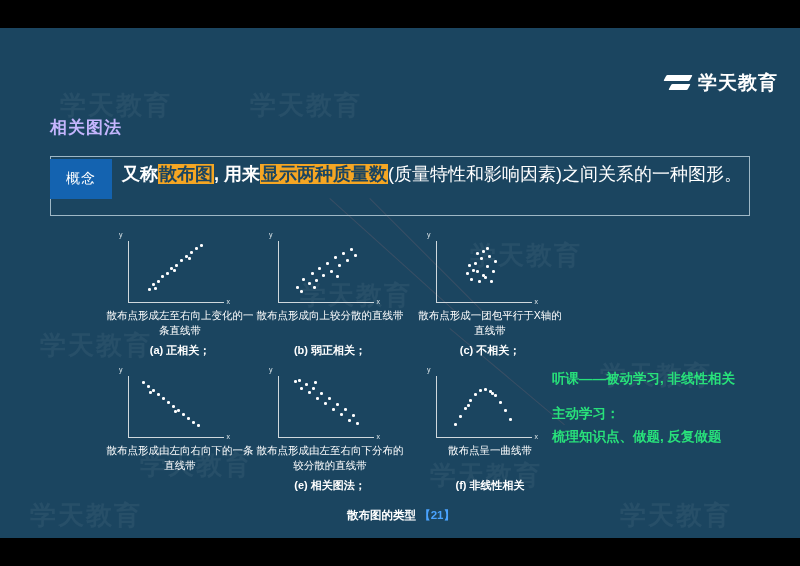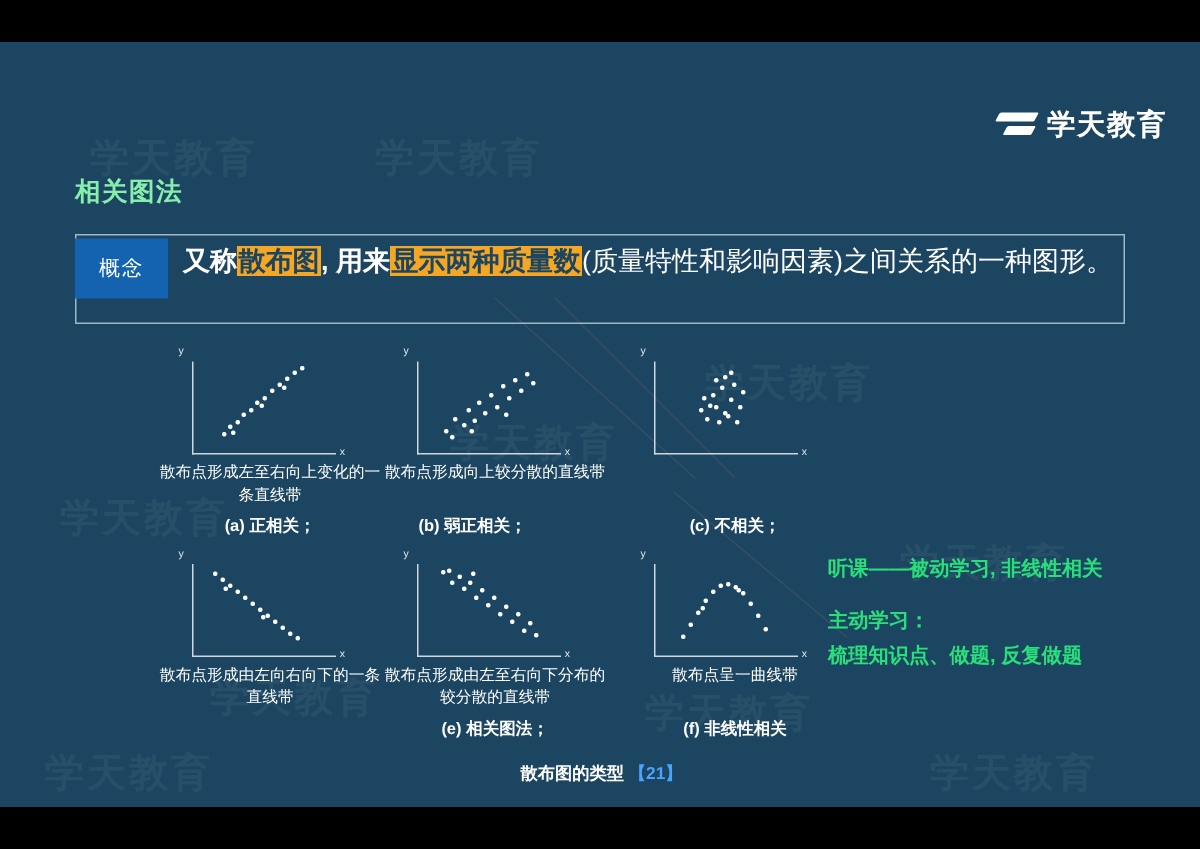--- a/index.html
+++ b/index.html
@@ -5,21 +5,21 @@
   html,body{margin:0;padding:0;background:#000;}
   body{width:800px;height:566px;overflow:hidden;font-family:"Liberation Sans",sans-serif;}
   #slide{position:absolute;left:0;top:28px;width:800px;height:510px;background:#1b4560;overflow:hidden;}
   .wm{position:absolute;color:rgba(255,255,255,0.055);font-size:26px;font-weight:bold;letter-spacing:2px;pointer-events:none;white-space:nowrap;}
   .wmline{position:absolute;border-top:1px solid rgba(190,120,120,0.18);transform-origin:left top;}
   #logo{position:absolute;right:22px;top:42px;display:flex;align-items:center;gap:7px;}
   #logo .mark{width:26px;height:20px;position:relative;}
   #logo .mark:before{content:"";position:absolute;left:0;top:2px;width:26px;height:6px;background:#fff;transform:skewX(-28deg);border-radius:1px;}
   #logo .mark:after{content:"";position:absolute;left:5px;top:11px;width:19px;height:6px;background:#fff;transform:skewX(-28deg);border-radius:1px;}
   #logo .txt{color:#fff;font-size:19px;font-weight:bold;letter-spacing:1px;}
-  #title{position:absolute;left:50px;top:88px;color:#86efac;font-size:17px;font-weight:bold;letter-spacing:1px;}
+  #title{position:absolute;left:50px;top:88px;color:#c4b5fd;font-size:17px;font-weight:bold;letter-spacing:1px;}
   #conceptbox{position:absolute;left:50px;top:128px;width:700px;height:60px;border:1px solid #9fb8c6;box-sizing:border-box;}
   #conceptTag{position:absolute;left:50px;top:131px;width:62px;height:40px;background:#1463b0;color:#fff;font-size:14px;display:flex;align-items:center;justify-content:center;letter-spacing:1px;}
   #conceptText{position:absolute;left:122px;top:133px;width:620px;color:#fff;font-size:18px;line-height:26px;font-weight:bold;}
   #conceptText .hl{background:#f5a623;color:#1b4560;padding:0 1px;}
   #conceptText .pl{font-weight:normal;}
   .chart{position:absolute;width:110px;height:70px;}
   .chart .ax{position:absolute;left:0;bottom:0;width:1px;height:62px;background:#cfd8dd;}
   .chart .ax2{position:absolute;left:0;bottom:0;width:96px;height:1px;background:#cfd8dd;}
   .chart .ylab{position:absolute;left:-9px;top:-2px;color:#dfe7ea;font-size:7px;}
   .chart .xlab{position:absolute;right:8px;bottom:-2px;color:#dfe7ea;font-size:7px;}
@@ -104,21 +104,21 @@
     <div class="dot" style="left:56px;bottom:44px"></div>
       <div class="dot" style="left:60px;bottom:36px"></div>
     <div class="dot" style="left:64px;bottom:48px"></div>
       <div class="dot" style="left:68px;bottom:41px"></div>
     <div class="dot" style="left:72px;bottom:52px"></div>
       <div class="dot" style="left:76px;bottom:46px"></div>
     <div class="dot" style="left:58px;bottom:25px"></div>
       <div class="dot" style="left:35px;bottom:14px"></div>
   </div>
   <div class="cap" style="left:255px;top:280px;">散布点形成向上较分散的直线带</div>
-  <div class="sub" style="left:240px;top:315px;">(b) 弱正相关；</div>
+  <div class="sub" style="left:255px;top:315px;">(b) 弱正相关；</div>
 
   <div class="chart" style="left:436px;top:205px;">
     <div class="ax"></div>
     <div class="ax2"></div>
     <div class="ylab">y</div>
     <div class="xlab">x</div>
     <div class="dot" style="left:34px;bottom:22px"></div>
       <div class="dot" style="left:40px;bottom:30px"></div>
     <div class="dot" style="left:46px;bottom:26px"></div>
       <div class="dot" style="left:38px;bottom:38px"></div>
@@ -130,20 +130,21 @@
       <div class="dot" style="left:48px;bottom:24px"></div>
     <div class="dot" style="left:56px;bottom:30px"></div>
       <div class="dot" style="left:58px;bottom:40px"></div>
     <div class="dot" style="left:32px;bottom:36px"></div>
       <div class="dot" style="left:46px;bottom:50px"></div>
     <div class="dot" style="left:54px;bottom:20px"></div>
       <div class="dot" style="left:40px;bottom:48px"></div>
     <div class="dot" style="left:50px;bottom:53px"></div>
       <div class="dot" style="left:30px;bottom:28px"></div>
   </div>
+  <div class="cap" style="left:415px;top:280px;">散布点形成一团包平行于X轴的直线带</div>
   <div class="sub" style="left:415px;top:315px;">(c) 不相关；</div>
 
   <div class="chart" style="left:128px;top:340px;">
     <div class="ax"></div>
     <div class="ax2"></div>
     <div class="ylab">y</div>
     <div class="xlab">x</div>
     <div class="dot" style="left:14px;bottom:54px"></div>
       <div class="dot" style="left:19px;bottom:50px"></div>
     <div class="dot" style="left:24px;bottom:46px"></div>

